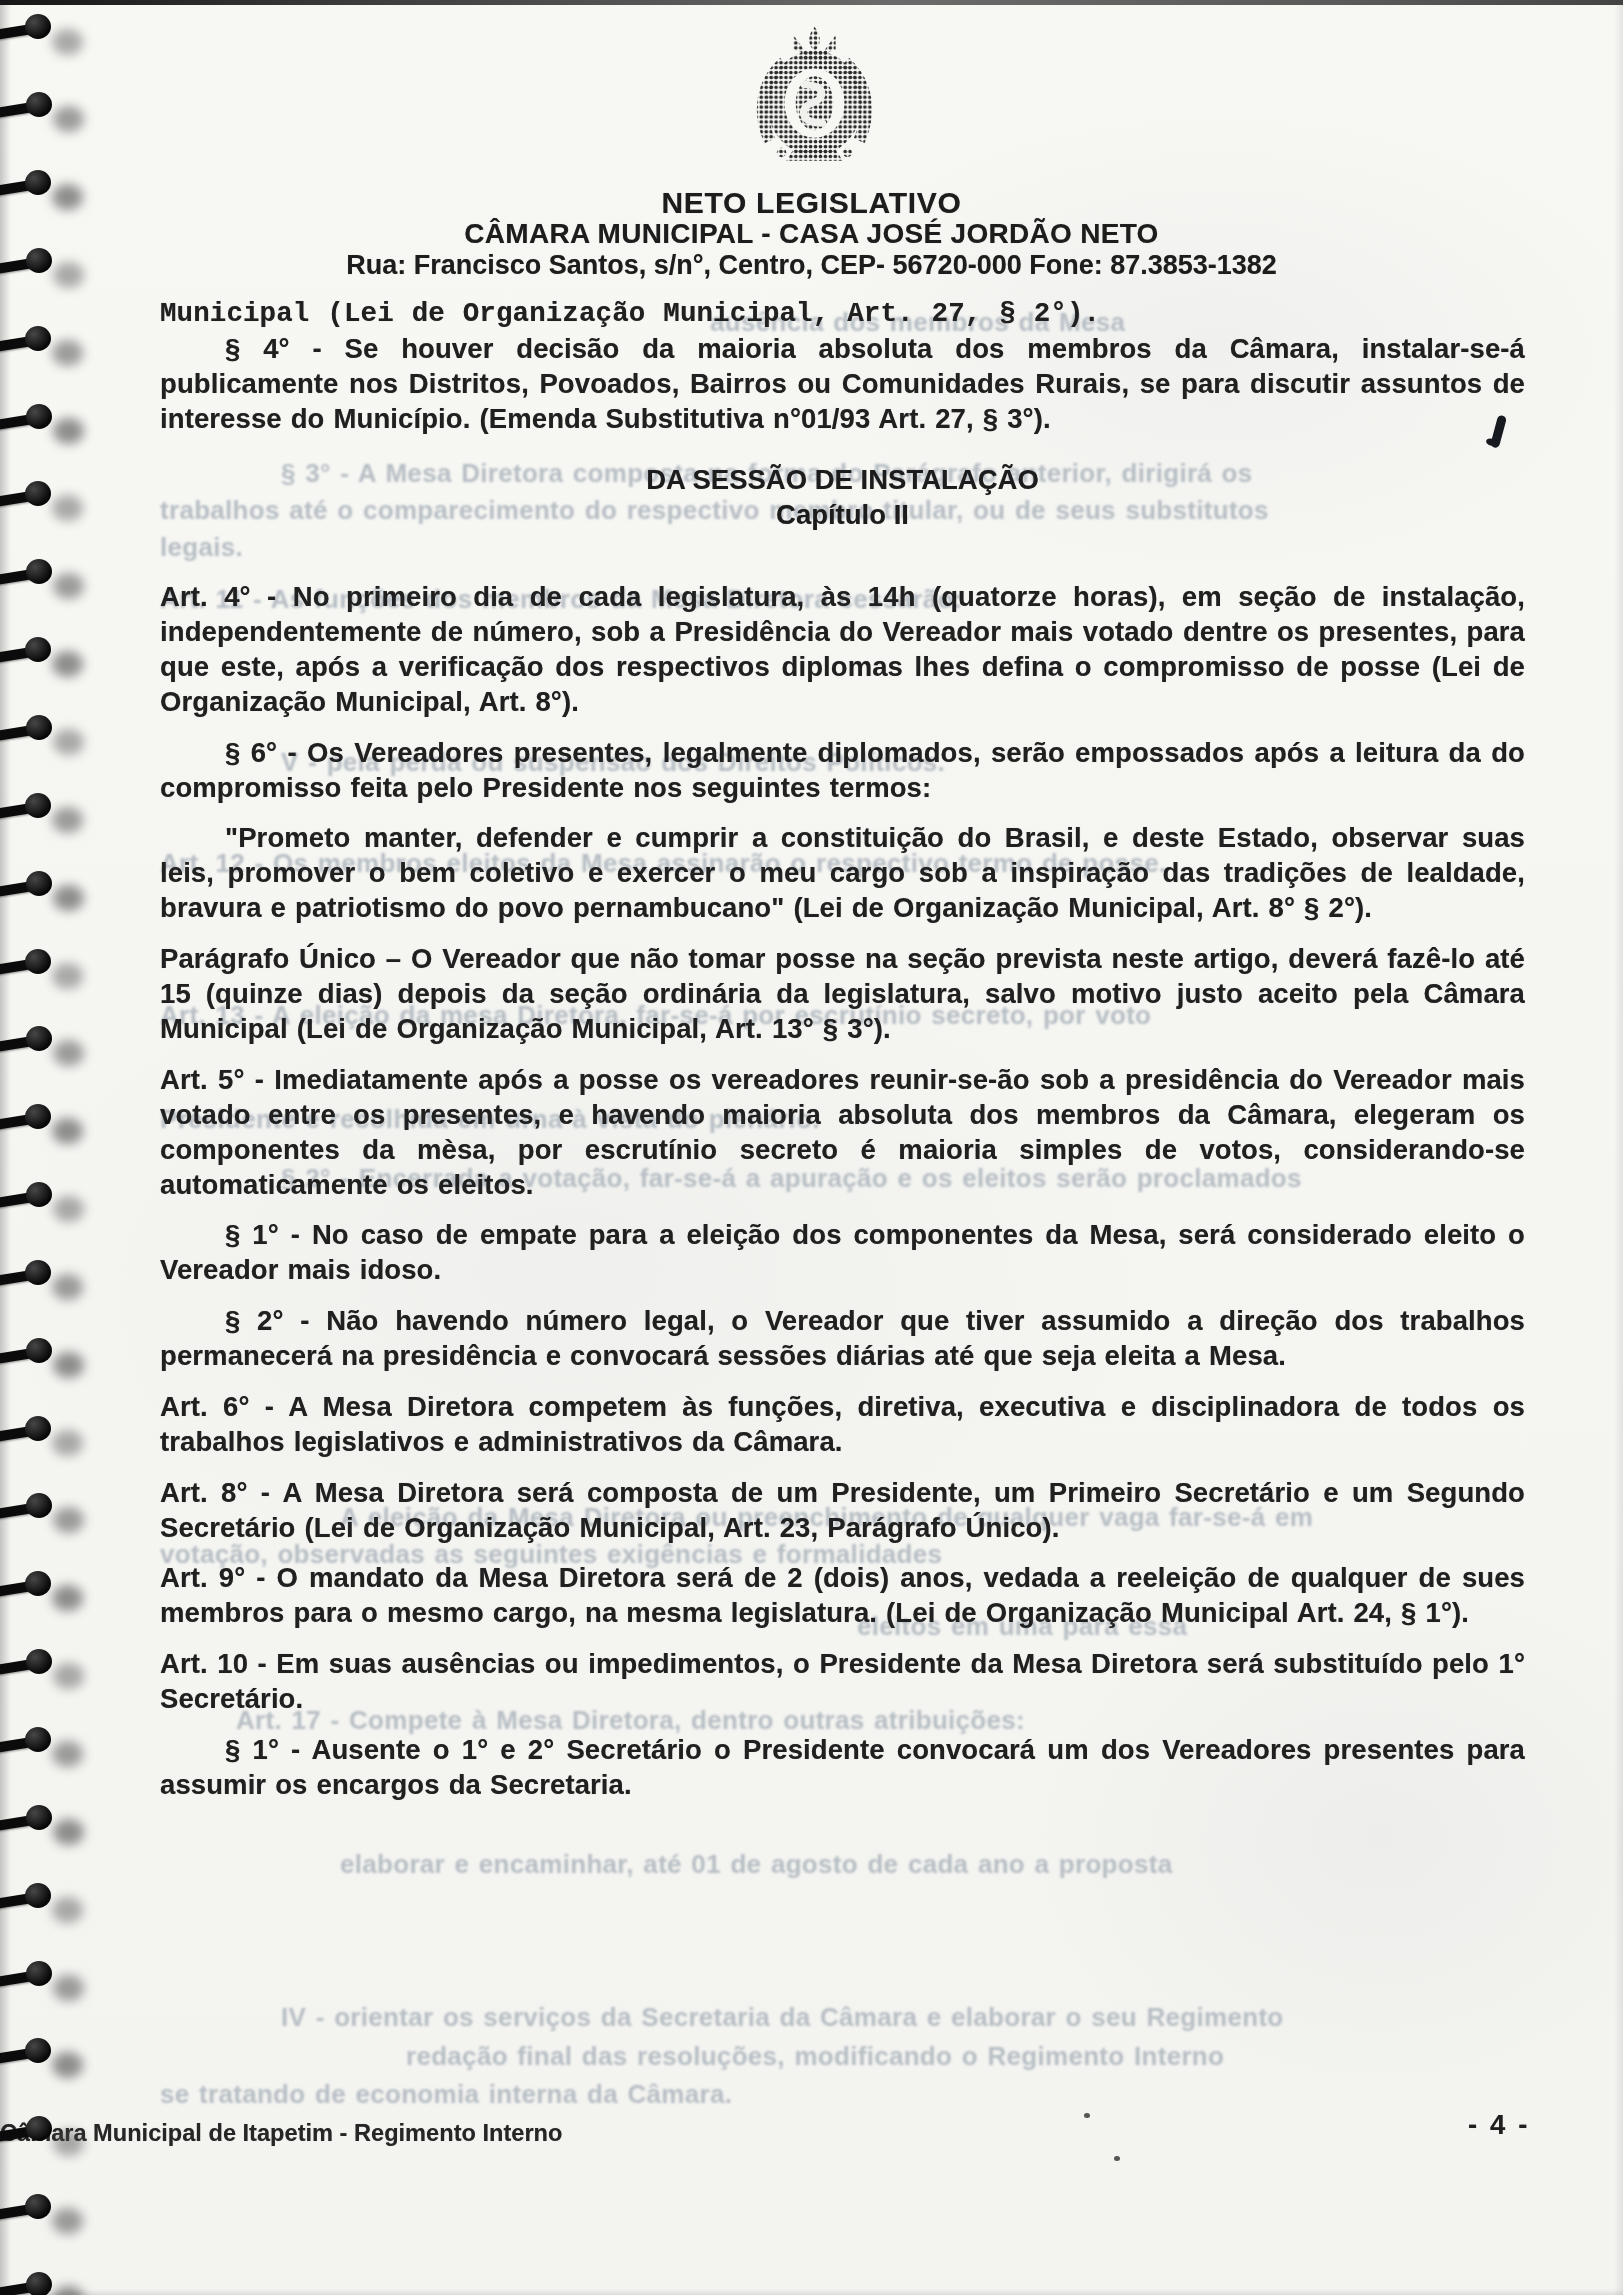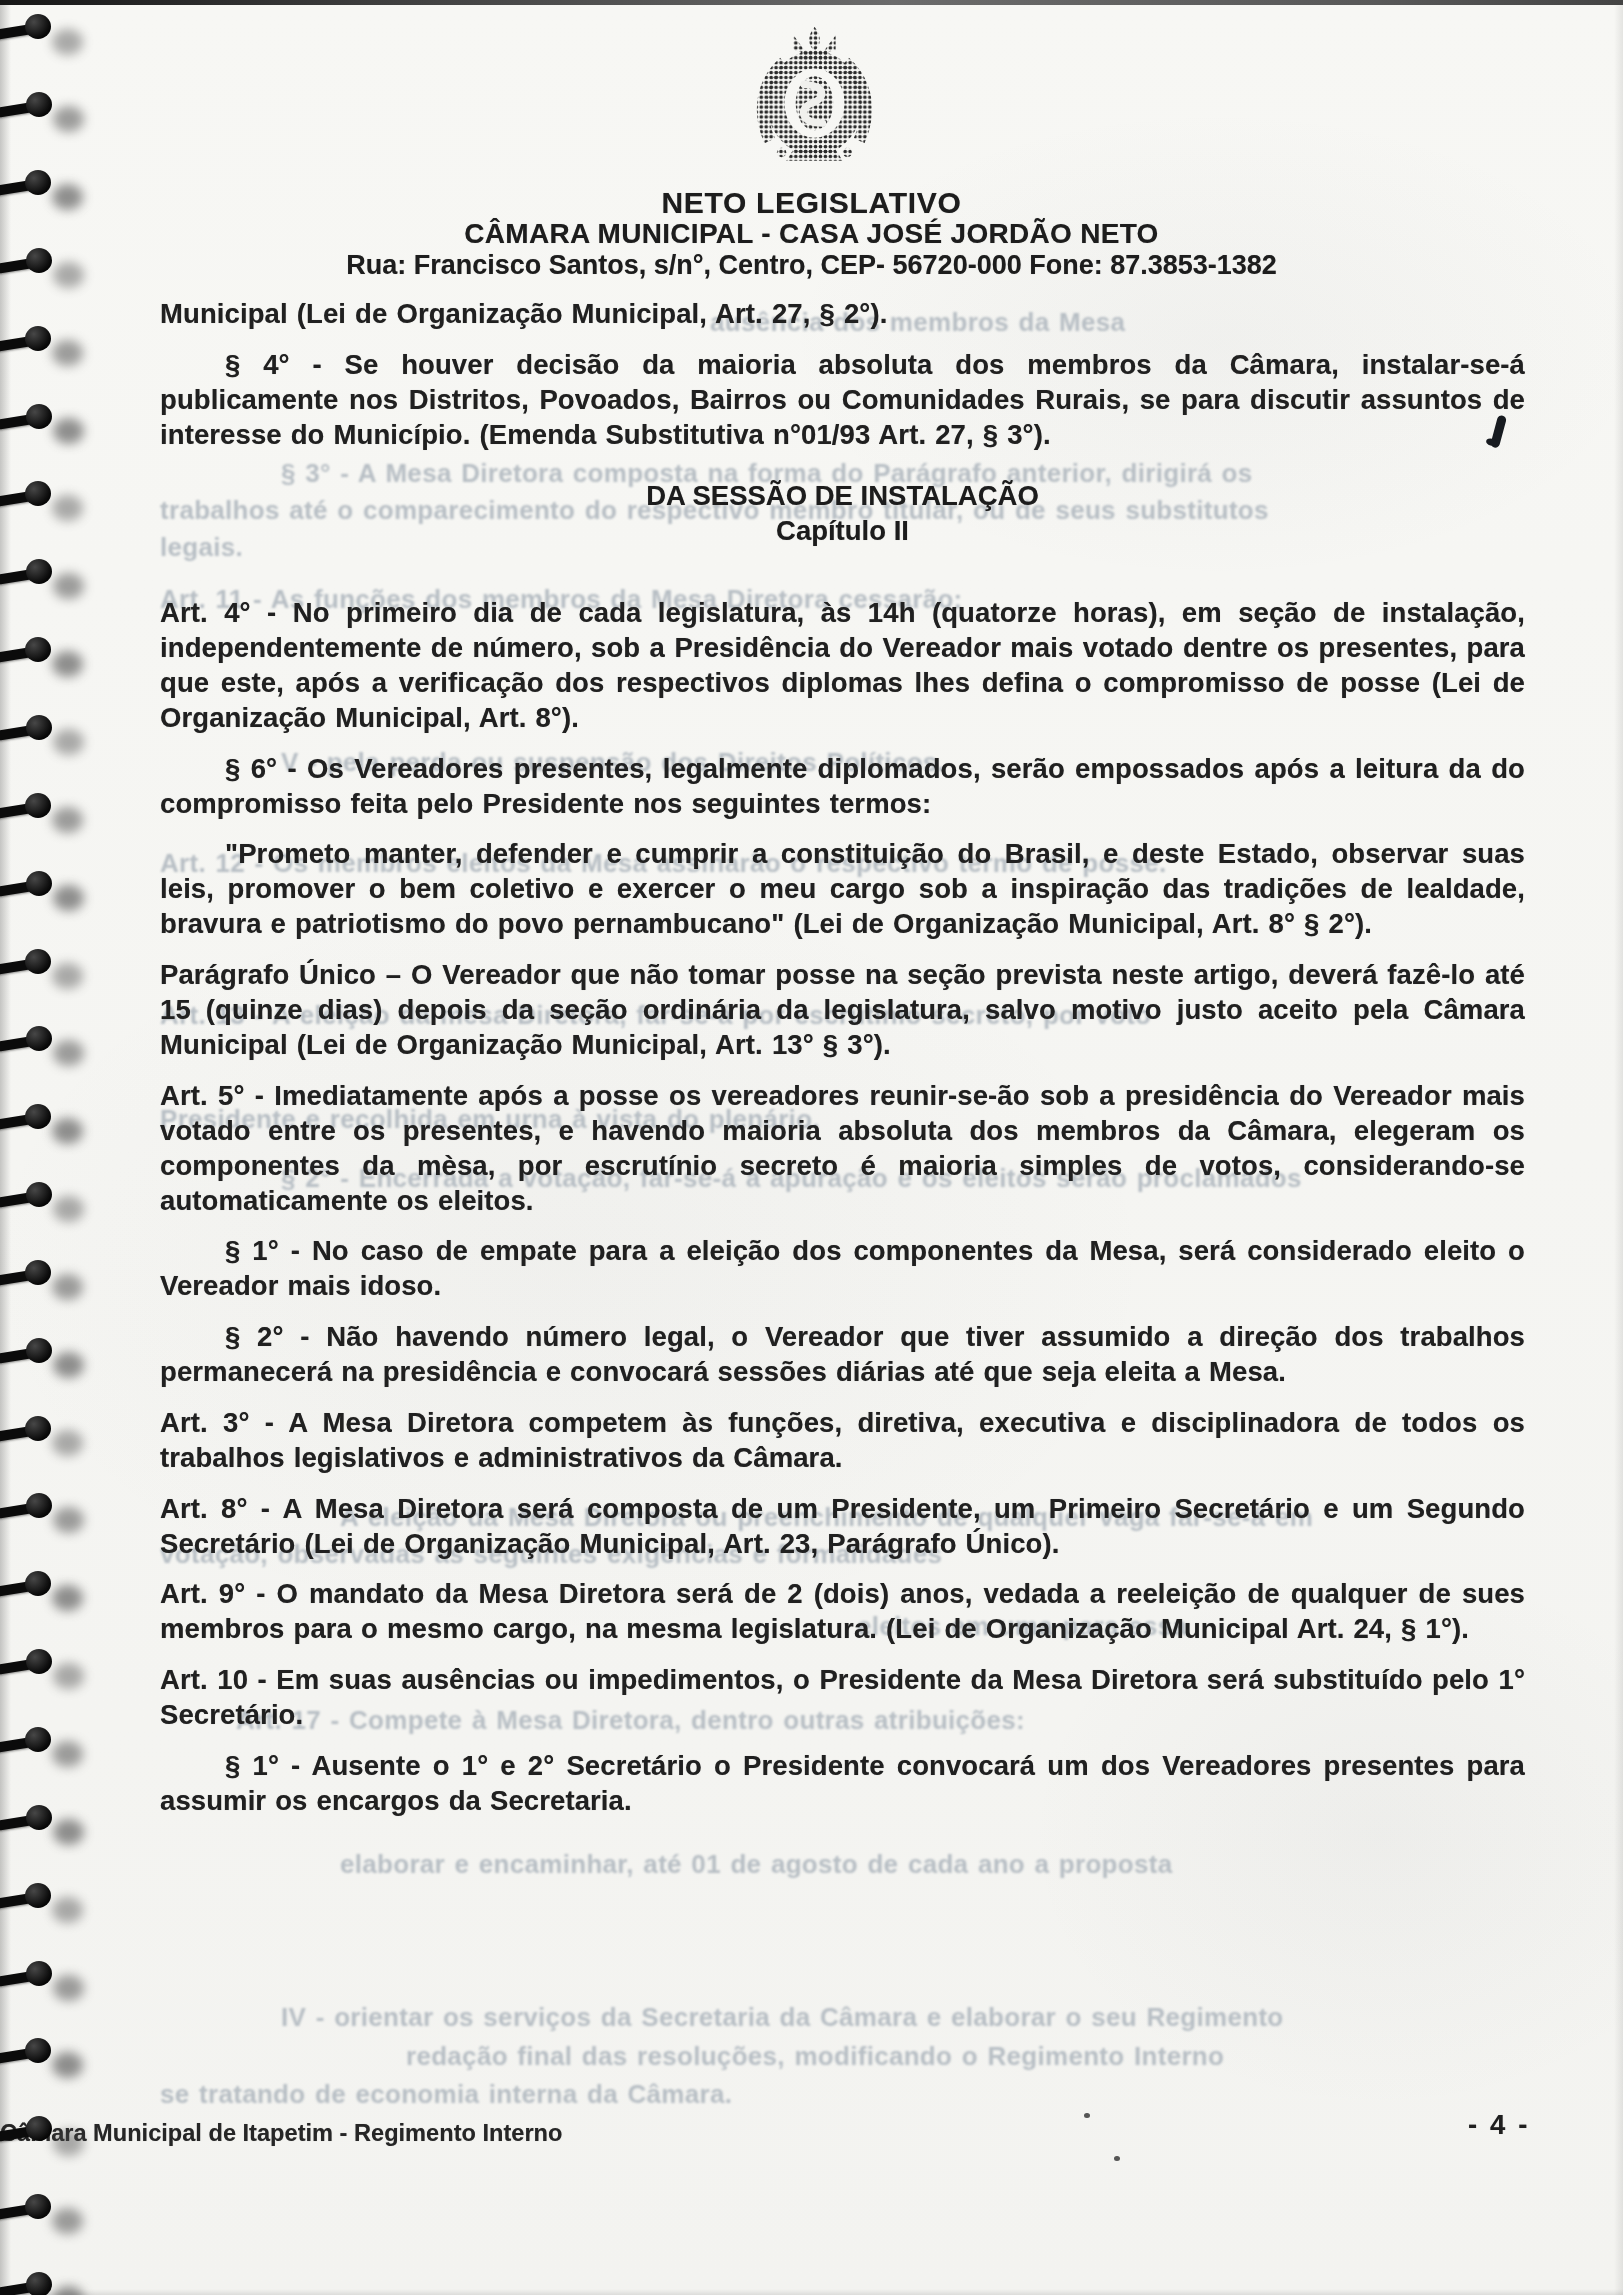--- a/index.html
+++ b/index.html
@@ -42,21 +42,21 @@
     text-shadow:0 0 0.7px rgba(0,0,0,.40);}
   .h3{position:absolute;left:0;right:0;top:250px;font-weight:700;font-size:27px;
     text-shadow:0 0 0.7px rgba(0,0,0,.38);}
 
   
   .content{position:absolute;left:160px;width:1365px;top:296px;z-index:3;}
   .para{margin:0 0 15.7px 0;font-weight:700;font-size:27.5px;line-height:35px;color:#202020;
     text-align:justify;letter-spacing:0.1px;word-spacing:1.3px;
     text-shadow:0 0 0.7px rgba(15,15,15,.38);hyphens:none;}
   .para.indent{text-indent:65px;}
-  .para.tight{margin-bottom:16px;}
+  .para.tight{margin-bottom:0;font-family:Liberation Mono, monospace;}
   .chapter{margin:26px 0 47px 0;text-align:center;font-weight:700;font-size:27.5px;line-height:35px;
     color:#1c1c1c;text-shadow:0 0 0.7px rgba(10,10,10,.4);}
 
   
   .ghosts{position:absolute;inset:0;z-index:2;}
   .ghost{position:absolute;white-space:nowrap;font-weight:700;font-size:26px;color:#b7bec4;
     filter:blur(1px);letter-spacing:0.3px;word-spacing:2px;}
 
   
   .ink-mark{position:absolute;left:1494px;top:415px;width:8.5px;height:33px;background:#171b20;
@@ -290,21 +290,21 @@
         <div>DA SESSÃO DE INSTALAÇÃO</div>
         <div>Capítulo II</div>
       </div>
       <p class="para">Art. 4° - No primeiro dia de cada legislatura, às 14h (quatorze horas), em seção de instalação, independentemente de número, sob a Presidência do Vereador mais votado dentre os presentes, para que este, após a verificação dos respectivos diplomas lhes defina o compromisso de posse (Lei de Organização Municipal, Art. 8°).</p>
       <p class="para indent">§ 6° - Os Vereadores presentes, legalmente diplomados, serão empossados após a leitura da do compromisso feita pelo Presidente nos seguintes termos:</p>
       <p class="para indent">"Prometo manter, defender e cumprir a constituição do Brasil, e deste Estado, observar suas leis, promover o bem coletivo e exercer o meu cargo sob a inspiração das tradições de lealdade, bravura e patriotismo do povo pernambucano" (Lei de Organização Municipal, Art. 8° § 2°).</p>
       <p class="para">Parágrafo Único – O Vereador que não tomar posse na seção prevista neste artigo, deverá fazê-lo até 15 (quinze dias) depois da seção ordinária da legislatura, salvo motivo justo aceito pela Câmara Municipal (Lei de Organização Municipal, Art. 13° § 3°).</p>
       <p class="para">Art. 5° - Imediatamente após a posse os vereadores reunir-se-ão sob a presidência do Vereador mais votado entre os presentes, e havendo maioria absoluta dos membros da Câmara, elegeram os componentes da mèsa, por escrutínio secreto é maioria simples de votos, considerando-se automaticamente os eleitos.</p>
       <p class="para indent">§ 1° - No caso de empate para a eleição dos componentes da Mesa, será considerado eleito o Vereador mais idoso.</p>
       <p class="para indent">§ 2° - Não havendo número legal, o Vereador que tiver assumido a direção dos trabalhos permanecerá na presidência e convocará sessões diárias até que seja eleita a Mesa.</p>
-      <p class="para">Art. 3° - A Mesa Diretora competem às funções, diretiva, executiva e disciplinadora de todos os trabalhos legislativos e administrativos da Câmara.</p>
+      <p class="para">Art. 6° - A Mesa Diretora competem às funções, diretiva, executiva e disciplinadora de todos os trabalhos legislativos e administrativos da Câmara.</p>
       <p class="para">Art. 8° - A Mesa Diretora será composta de um Presidente, um Primeiro Secretário e um Segundo Secretário (Lei de Organização Municipal, Art. 23, Parágrafo Único).</p>
       <p class="para">Art. 9° - O mandato da Mesa Diretora será de 2 (dois) anos, vedada a reeleição de qualquer de sues membros para o mesmo cargo, na mesma legislatura. (Lei de Organização Municipal Art. 24, § 1°).</p>
       <p class="para">Art. 10 - Em suas ausências ou impedimentos, o Presidente da Mesa Diretora será substituído pelo 1° Secretário.</p>
       <p class="para indent">§ 1° - Ausente o 1° e 2° Secretário o Presidente convocará um dos Vereadores presentes para assumir os encargos da Secretaria.</p>
     </main>
 
   <div class="ink-mark"></div>
   <div class="dot d1"></div>
   <div class="dot d2"></div>
 

